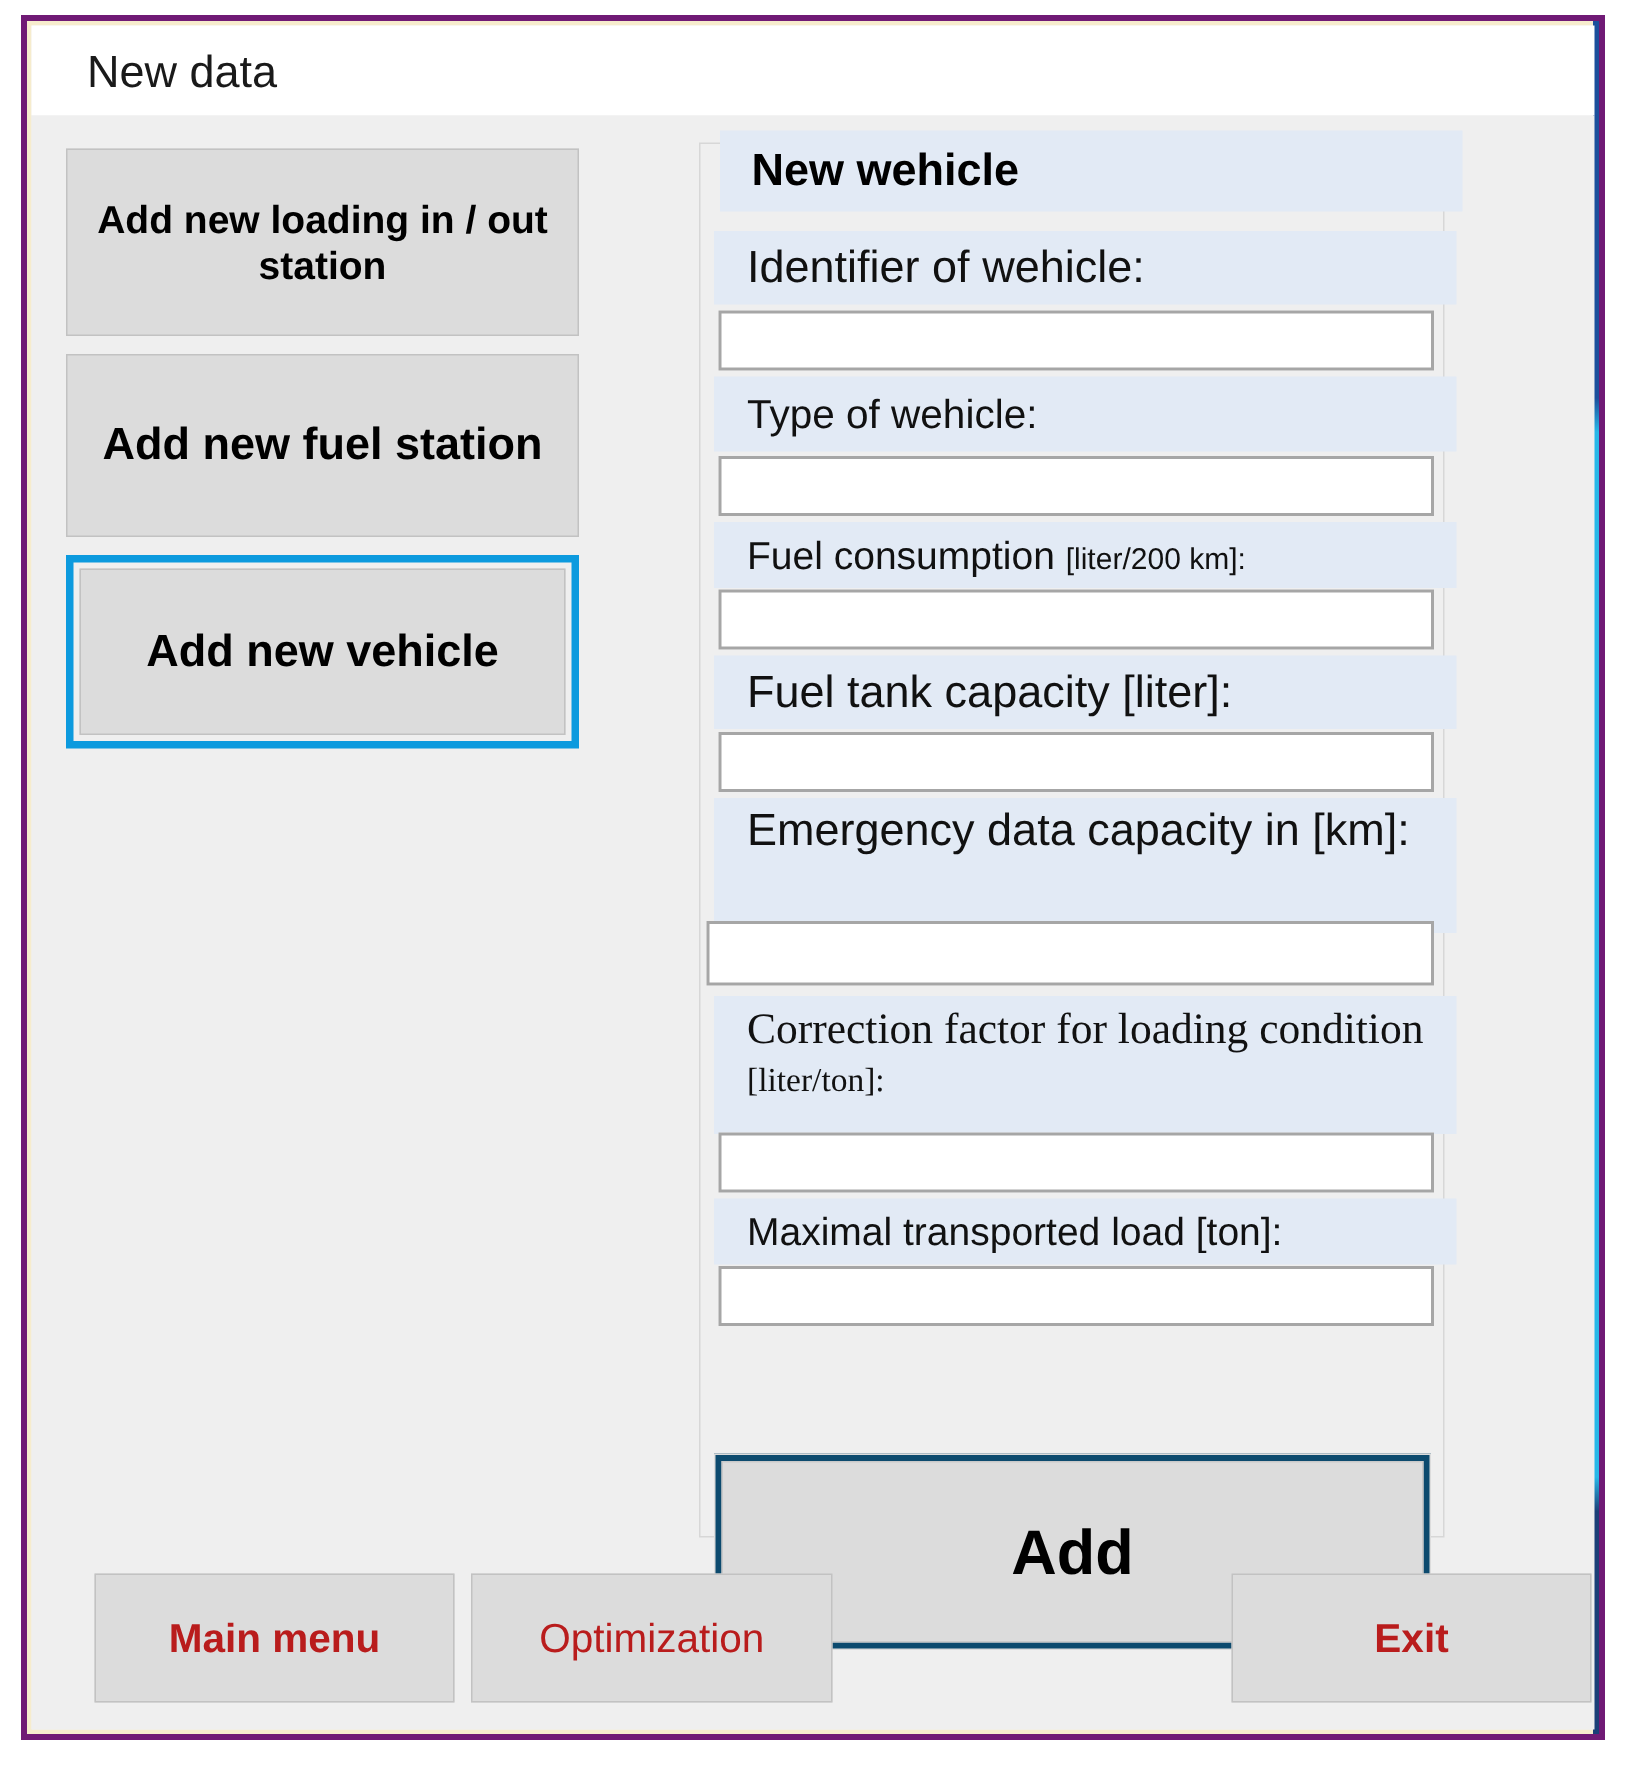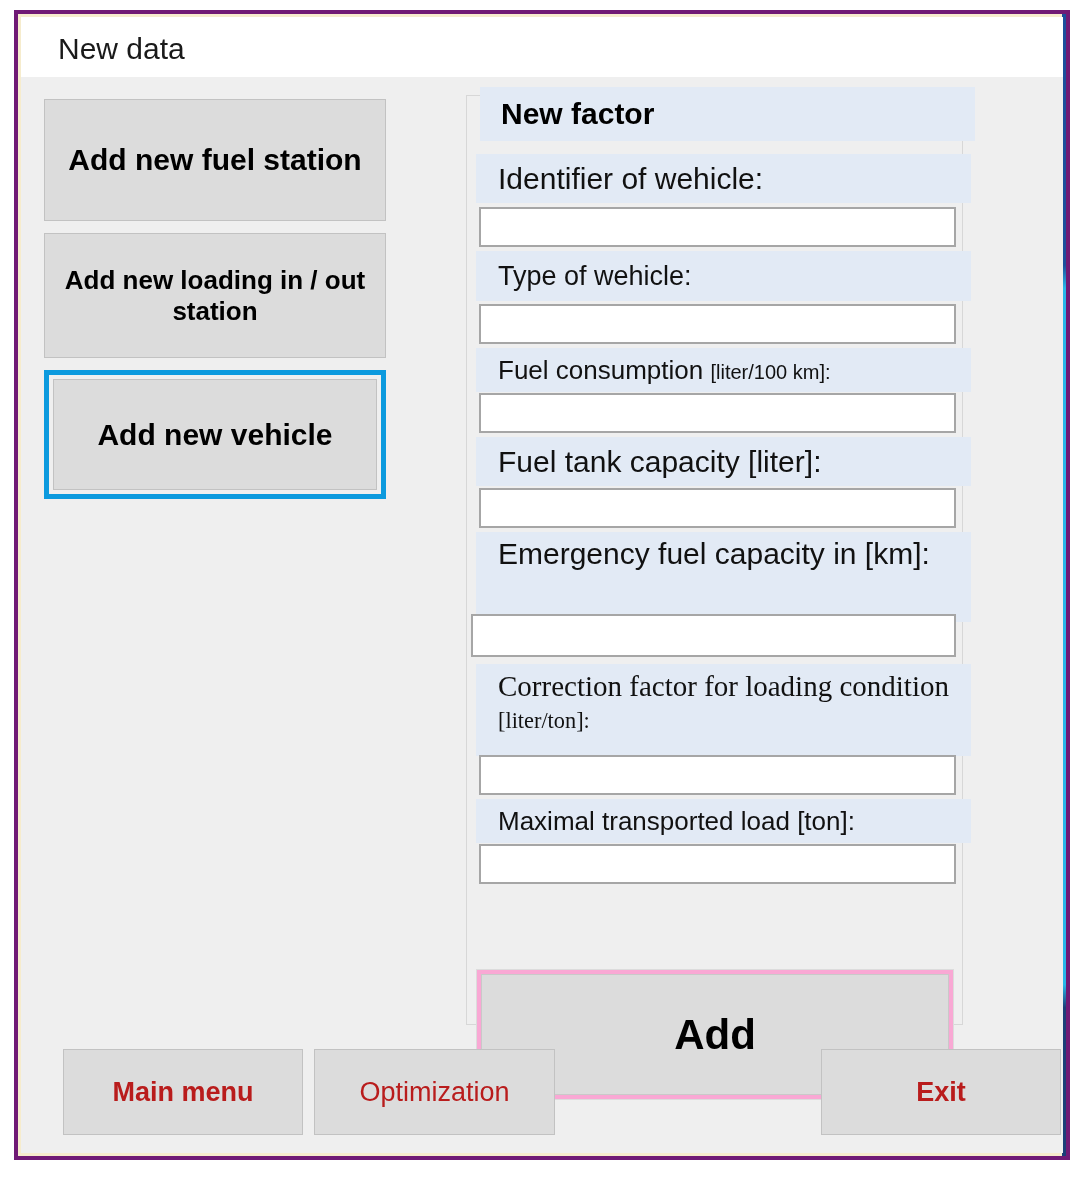--- a/index.html
+++ b/index.html
@@ -169,21 +169,21 @@
     outline: none;
   }
 
   
   #add-button-frame {
     position: absolute;
     left: 9px;
     top: 873px;
     width: 478px;
     height: 131px;
-    background: #f9a8d4;
+    background: #0c4a6e;
     border: 1px solid #dcdcdc;
     box-sizing: border-box;
     padding: 4px;
   }
   #add-button {
     width: 100%;
     height: 100%;
     background: #dcdcdc;
     border: 1px solid #c9c9c9;
     box-sizing: border-box;
@@ -235,55 +235,55 @@
   <div id="window-inner-edge"></div>
   <div id="right-accent"></div>
 
   <div id="title-strip">
     <div id="title-text">New data</div>
   </div>
 
   <div id="content">
 
     <div id="left-column">
+      <button class="nav-button" id="btn-loading-station">Add new loading in / out station</button>
+
       <button class="nav-button" id="btn-fuel-station">Add new fuel station</button>
-
-      <button class="nav-button" id="btn-loading-station">Add new loading in / out station</button>
 
       <div id="btn-vehicle-wrap">
         <button class="nav-button" id="btn-vehicle">Add new vehicle</button>
       </div>
     </div>
 
     <div id="group-box">
 
-      <div id="group-title">New factor</div>
+      <div id="group-title">New wehicle</div>
 
       <div class="field-row">
         <div class="field-label" style="top:58px;width:495px;height:49px;font-size:30px;line-height:49px;">Identifier of wehicle:</div>
         <input class="field-input" type="text" style="left: 12px; top: 111px; width: 477px; height: 40px;" value="" placeholder="">
       </div>
 
       <div class="field-row">
         <div class="field-label" style="top:155px;width:495px;height:50px;font-size:27px;line-height:50px;">Type of wehicle:</div>
         <input class="field-input" type="text" style="left: 12px; top: 208px; width: 477px; height: 40px;" value="" placeholder="">
       </div>
 
       <div class="field-row">
-        <div class="field-label" style="top:252px;width:495px;height:44px;font-size:26px;line-height:44px;padding-left:22px;"><span>Fuel consumption </span><span class="unit">[liter/100 km]:</span></div>
+        <div class="field-label" style="top:252px;width:495px;height:44px;font-size:26px;line-height:44px;padding-left:22px;"><span>Fuel consumption </span><span class="unit">[liter/200 km]:</span></div>
         <input class="field-input" type="text" style="left: 12px; top: 297px; width: 477px; height: 40px;" value="" placeholder="">
       </div>
 
       <div class="field-row">
         <div class="field-label" style="top:341px;width:495px;height:49px;font-size:30px;line-height:49px;">Fuel tank capacity [liter]:</div>
         <input class="field-input" type="text" style="left: 12px; top: 392px; width: 477px; height: 40px;" value="" placeholder="">
       </div>
 
       <div class="field-row">
-        <div class="field-label wrap" style="top:436px;width:495px;height:90px;font-size:30px;padding-top:5px;">Emergency fuel capacity in [km]:</div>
+        <div class="field-label wrap" style="top:436px;width:495px;height:90px;font-size:30px;padding-top:5px;">Emergency data capacity in [km]:</div>
         <input class="field-input" type="text" style="left: 4px; top: 518px; width: 485px; height: 43px;" value="" placeholder="">
       </div>
 
       <div class="field-row">
         <div class="field-label wrap" style="top:568px;width:495px;height:92px;font-size:29px;padding-top:6px;font-family:Liberation Serif, serif;"><span>Correction factor for loading condition </span><span class="unit">[liter/ton]:</span></div>
         <input class="field-input" type="text" style="left: 12px; top: 659px; width: 477px; height: 40px;" value="" placeholder="">
       </div>
 
       <div class="field-row">
         <div class="field-label" style="top:703px;width:495px;height:44px;font-size:26px;line-height:44px;">Maximal transported load [ton]:</div>

